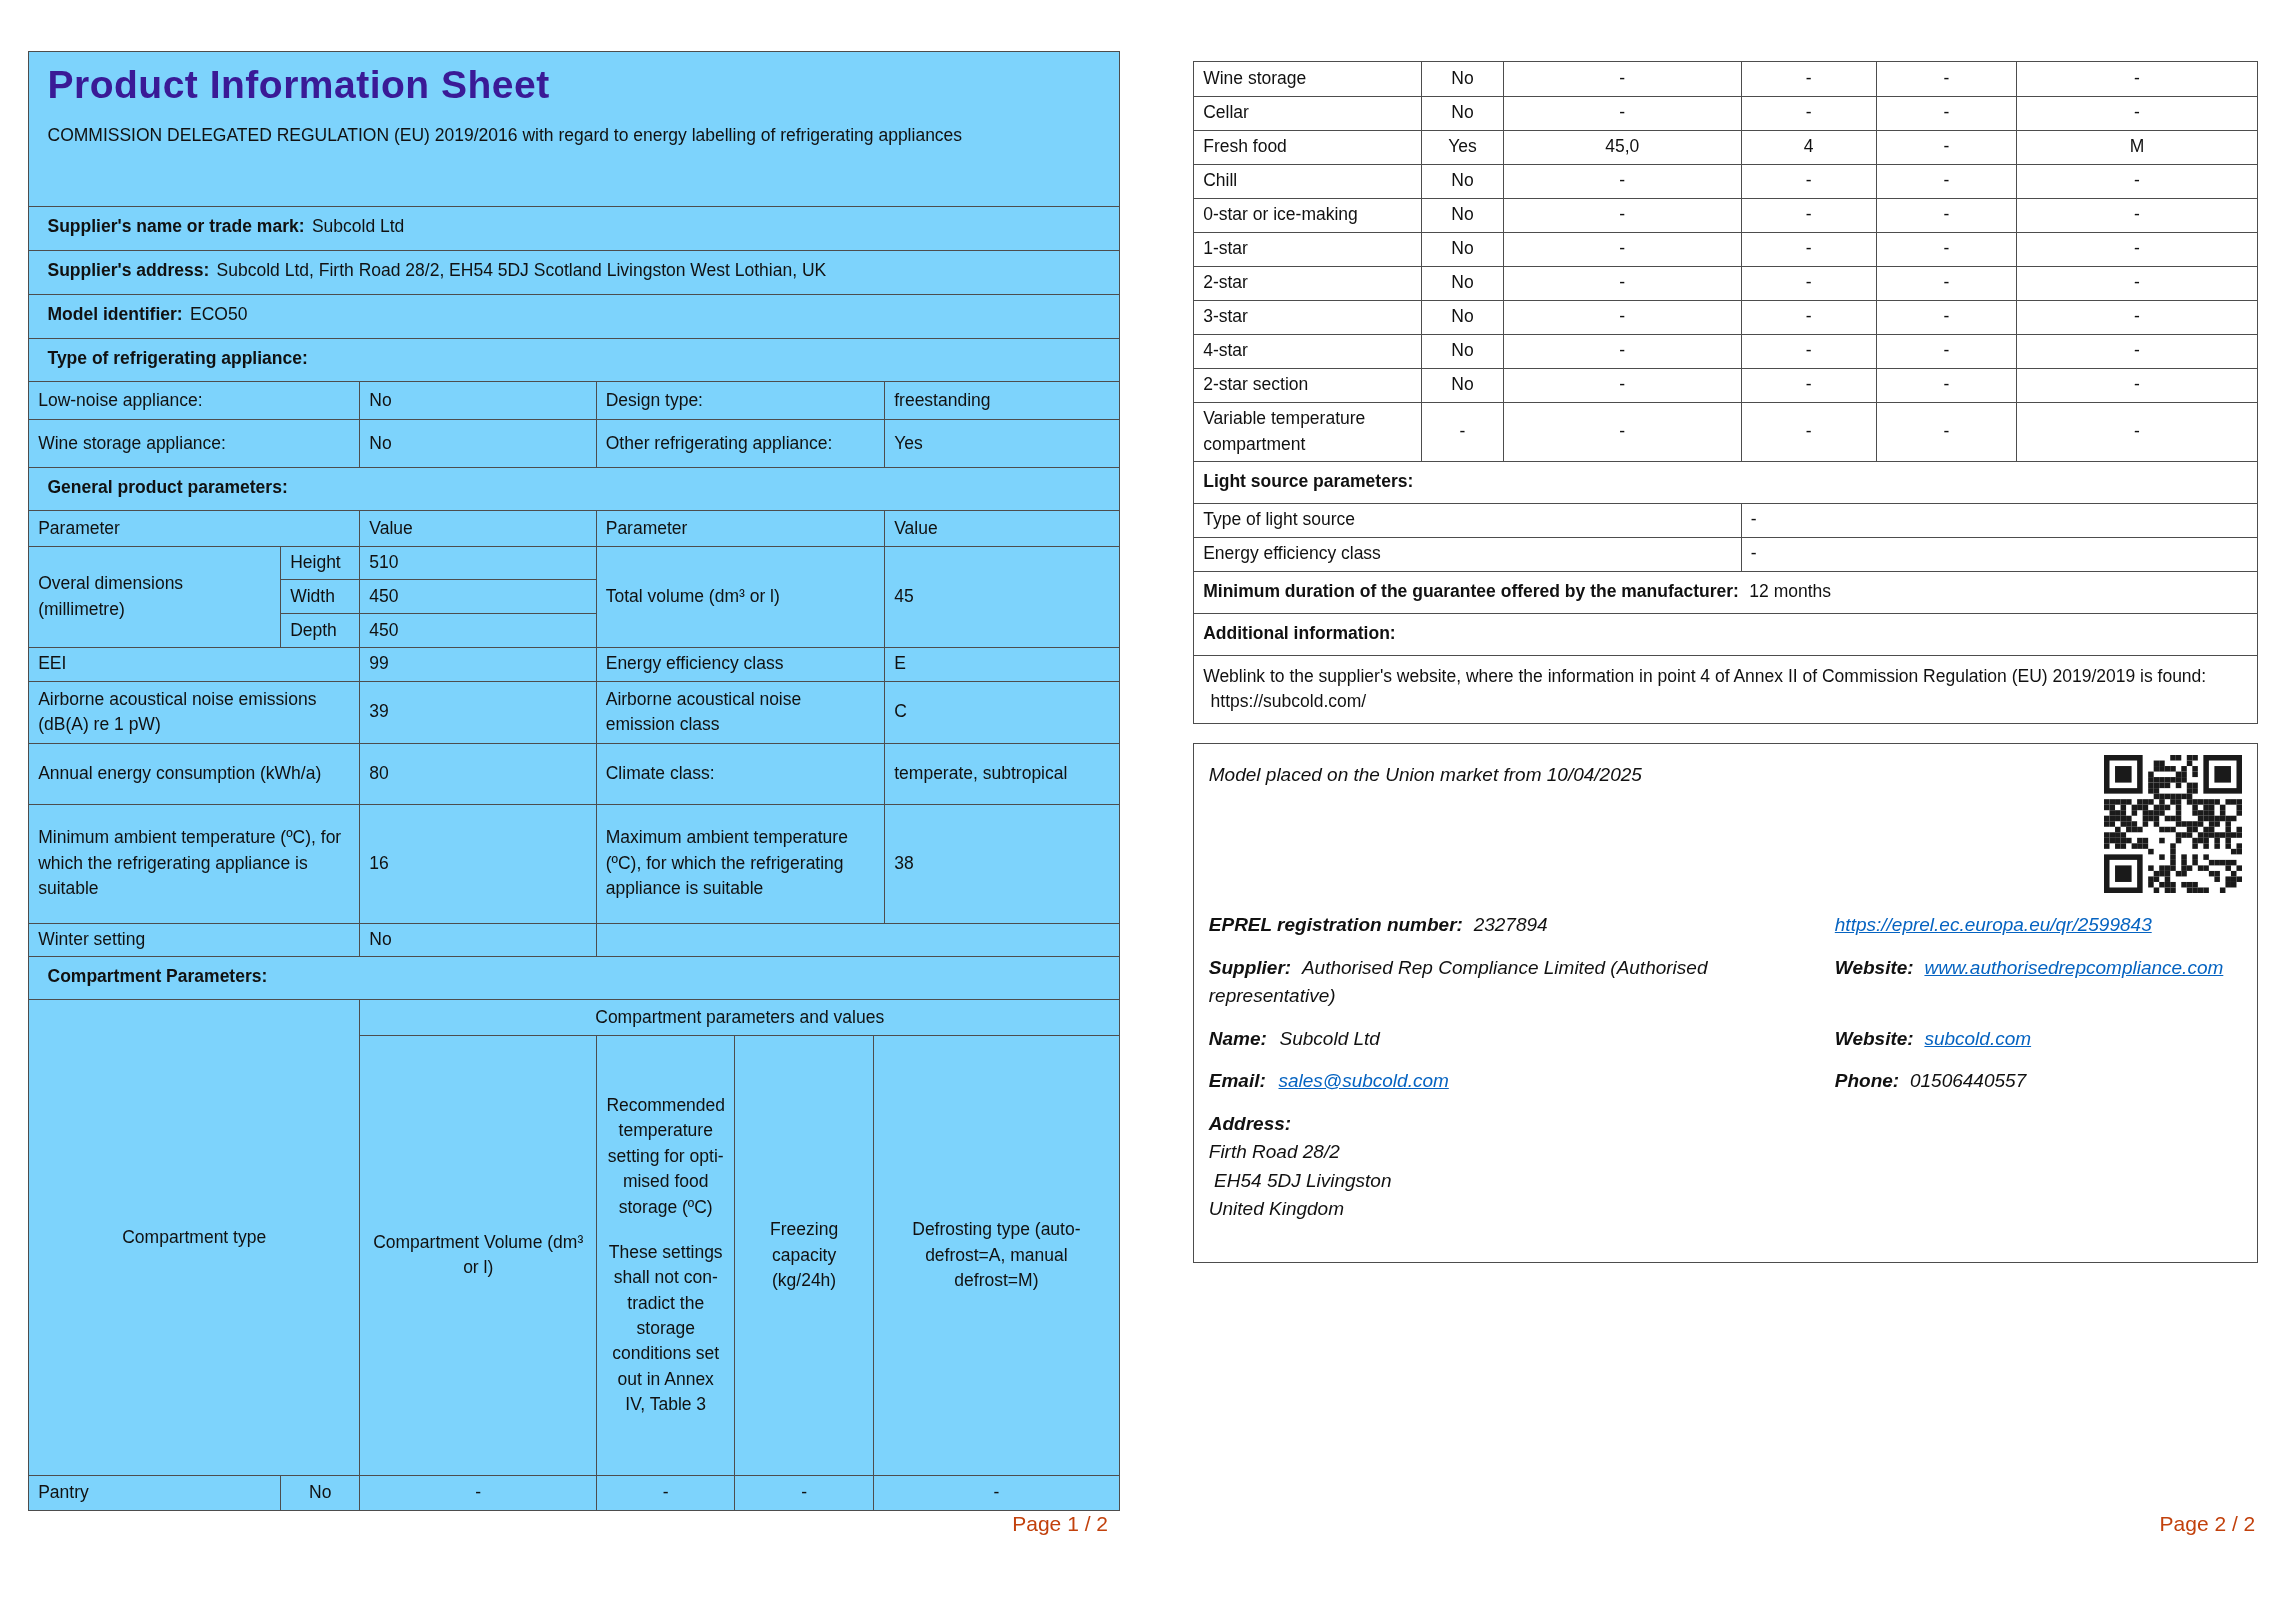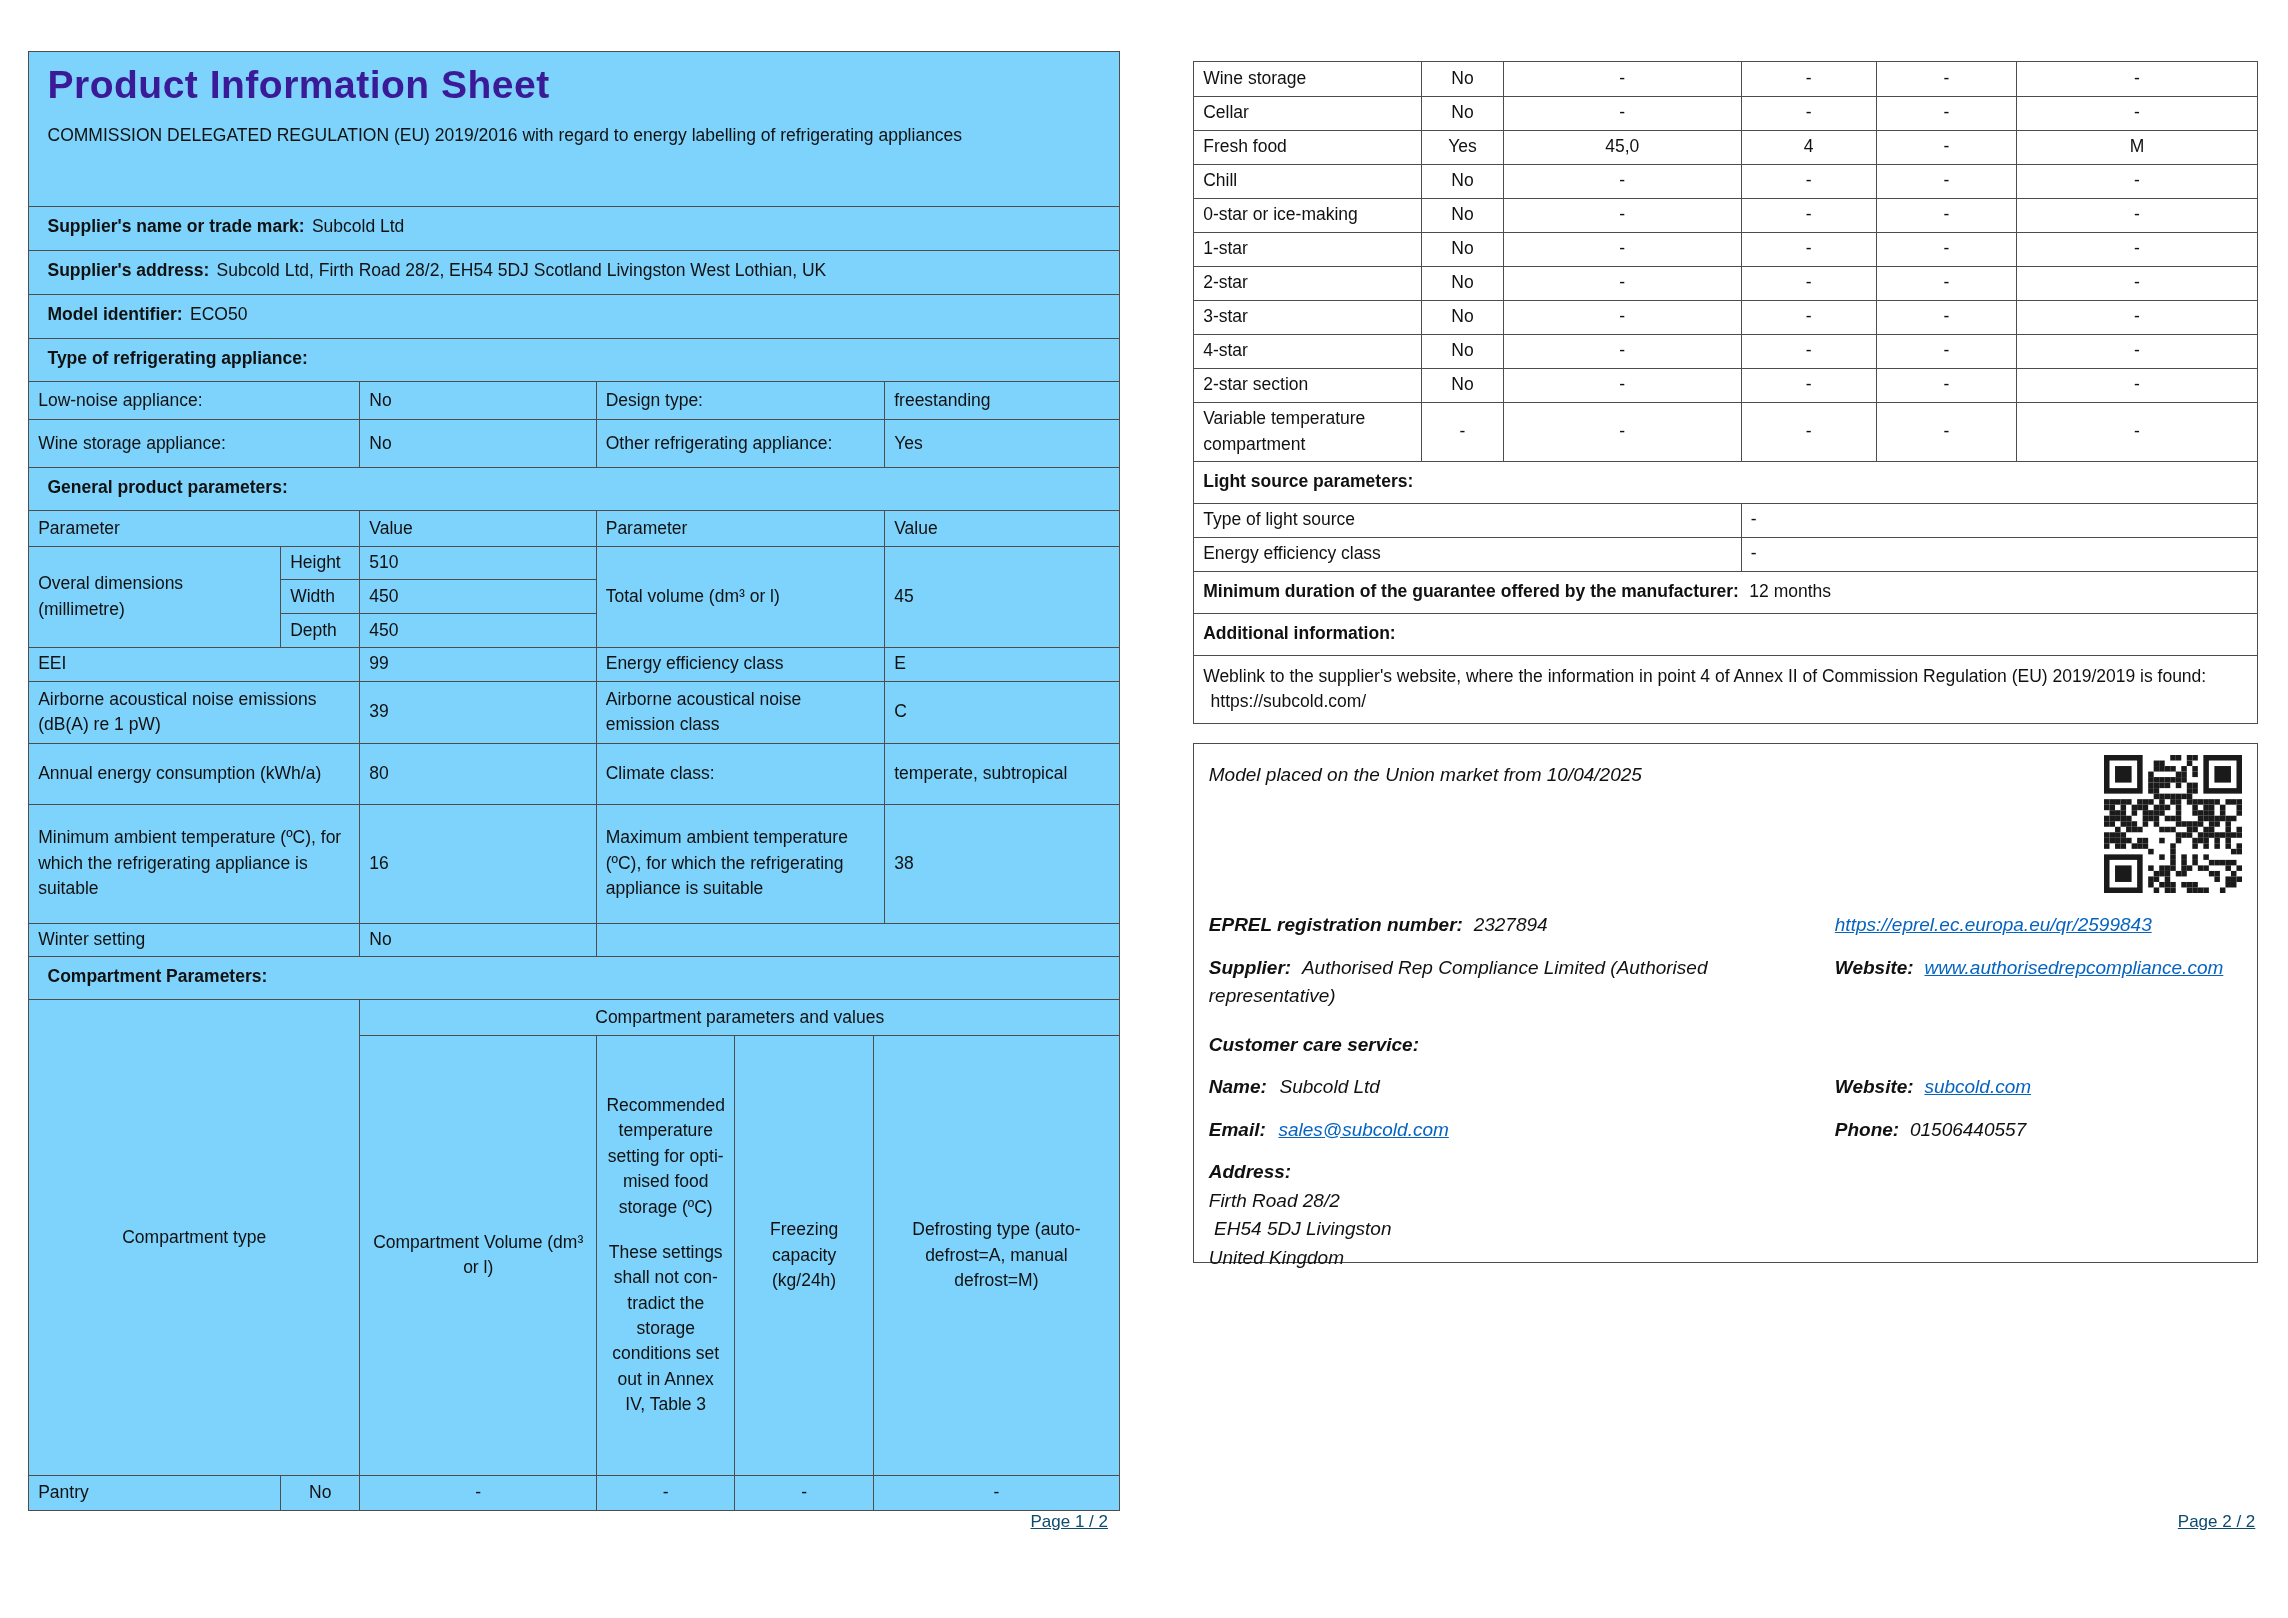--- a/index.html
+++ b/index.html
@@ -38,21 +38,21 @@
   a.link{color:var(--link);text-decoration:underline;cursor:pointer;}
 
   .mbox{position:relative;height:100%;padding:16.6px 14.8px 13px 14.8px;font-size:19px;line-height:1.5;font-style:italic;}
   .qr{position:absolute;top:11px;right:14.8px;width:138px;height:138px;}
   .cols{display:flex;}
   .cols .l{width:626px;padding-right:18.5px;}
   .cols .r{flex:1;}
   .mt-big{margin-top:122px;}
   .mt{margin-top:14px;}
   .addr-line{white-space:pre-wrap;}
-  .pagefoot{position:absolute;font-size:17px;color:#0c4a6e;text-decoration:underline;}
+  .pagefoot{position:absolute;font-size:21px;color:#c2410c;}
   .pf1{left:858px;top:1512px;width:261px;text-align:right;padding-right:11px;}
   .pf2{left:1994px;top:1512px;width:265px;text-align:right;padding-right:3.7px;}
 </style>
 </head>
 <body>
 
 <div class="canvas">
 
   <div class="page1">
 
@@ -607,23 +607,20 @@
         <div class="l">
           <b>Supplier:</b>
           <span style="margin-left:5.5px">Authorised Rep Compliance Limited (Authorised representative)</span>
         </div>
         <div class="r">
           <b>Website:</b>
           <a class="link" href="#" style="margin-left:5.5px">www.authorisedrepcompliance.com</a>
         </div>
       </div>
 
-      <div class="mt" style="margin-top:20px">
-        <b>Customer care service:</b>
-      </div>
 
       <div class="cols mt">
         <div class="l">
           <b>Name:</b>
           <span style="margin-left:7.4px">Subcold Ltd</span>
         </div>
         <div class="r">
           <b>Website:</b>
           <a class="link" href="#" style="margin-left:5.5px">subcold.com</a>
         </div>

